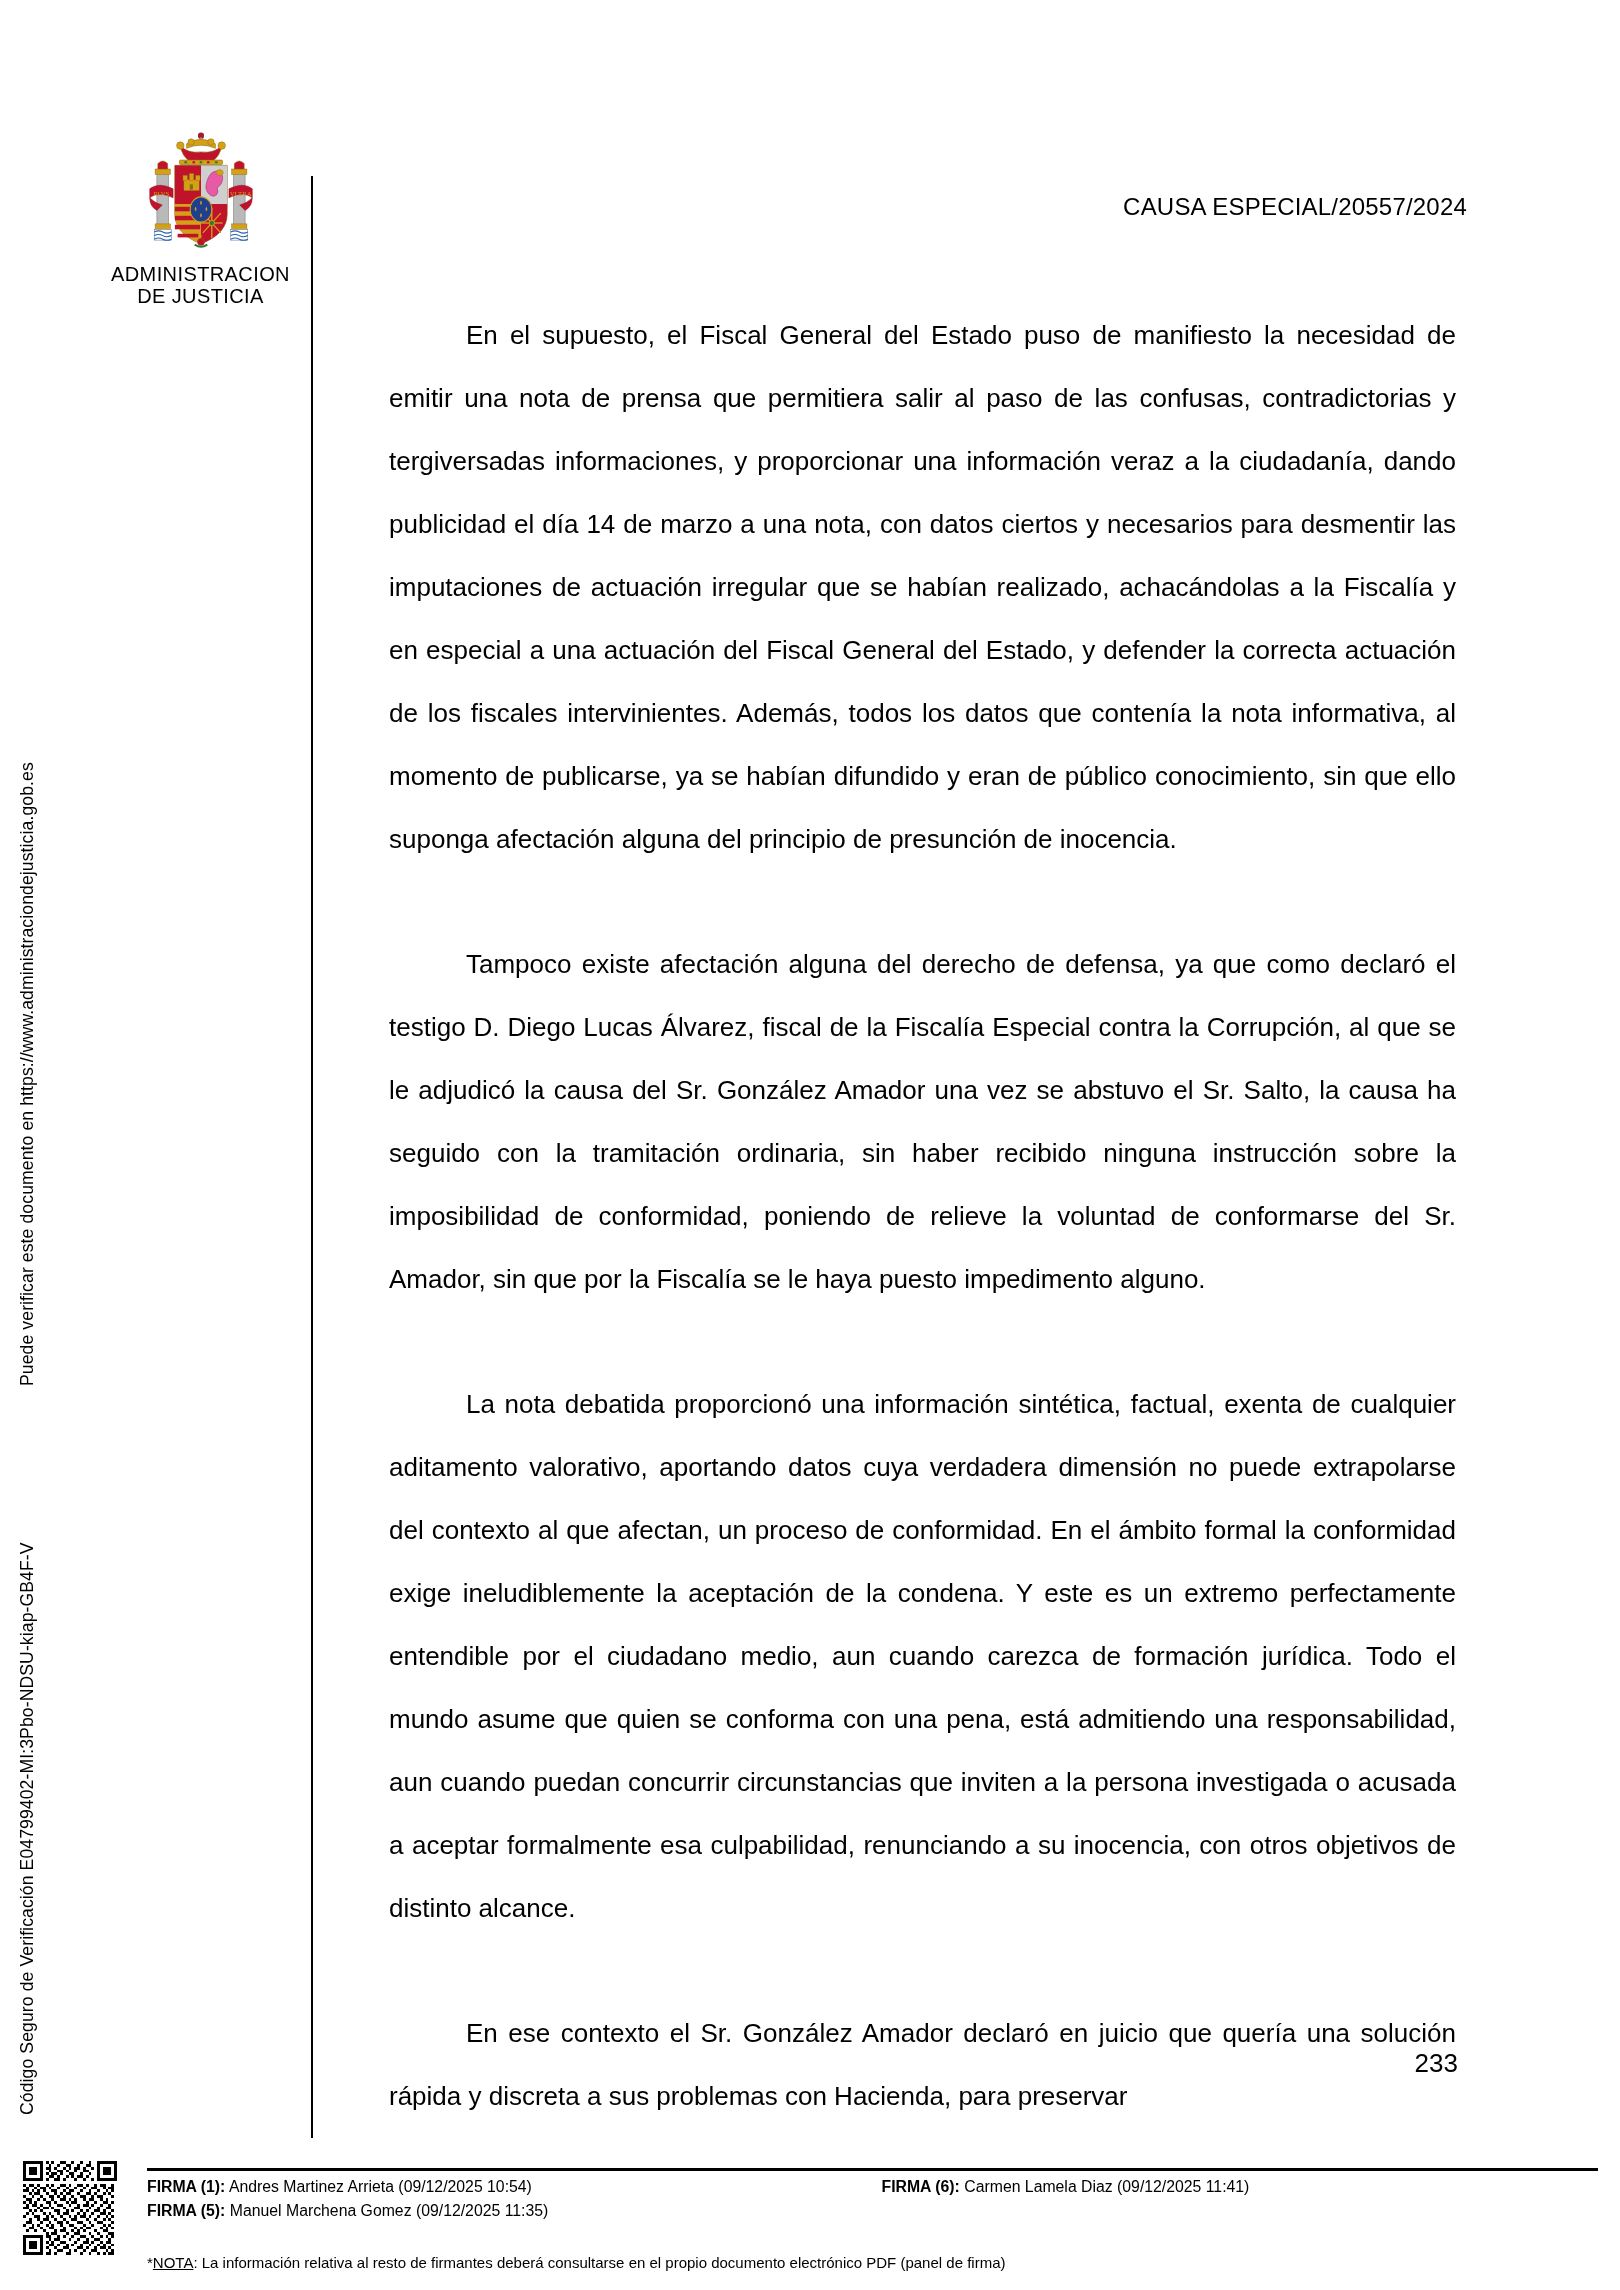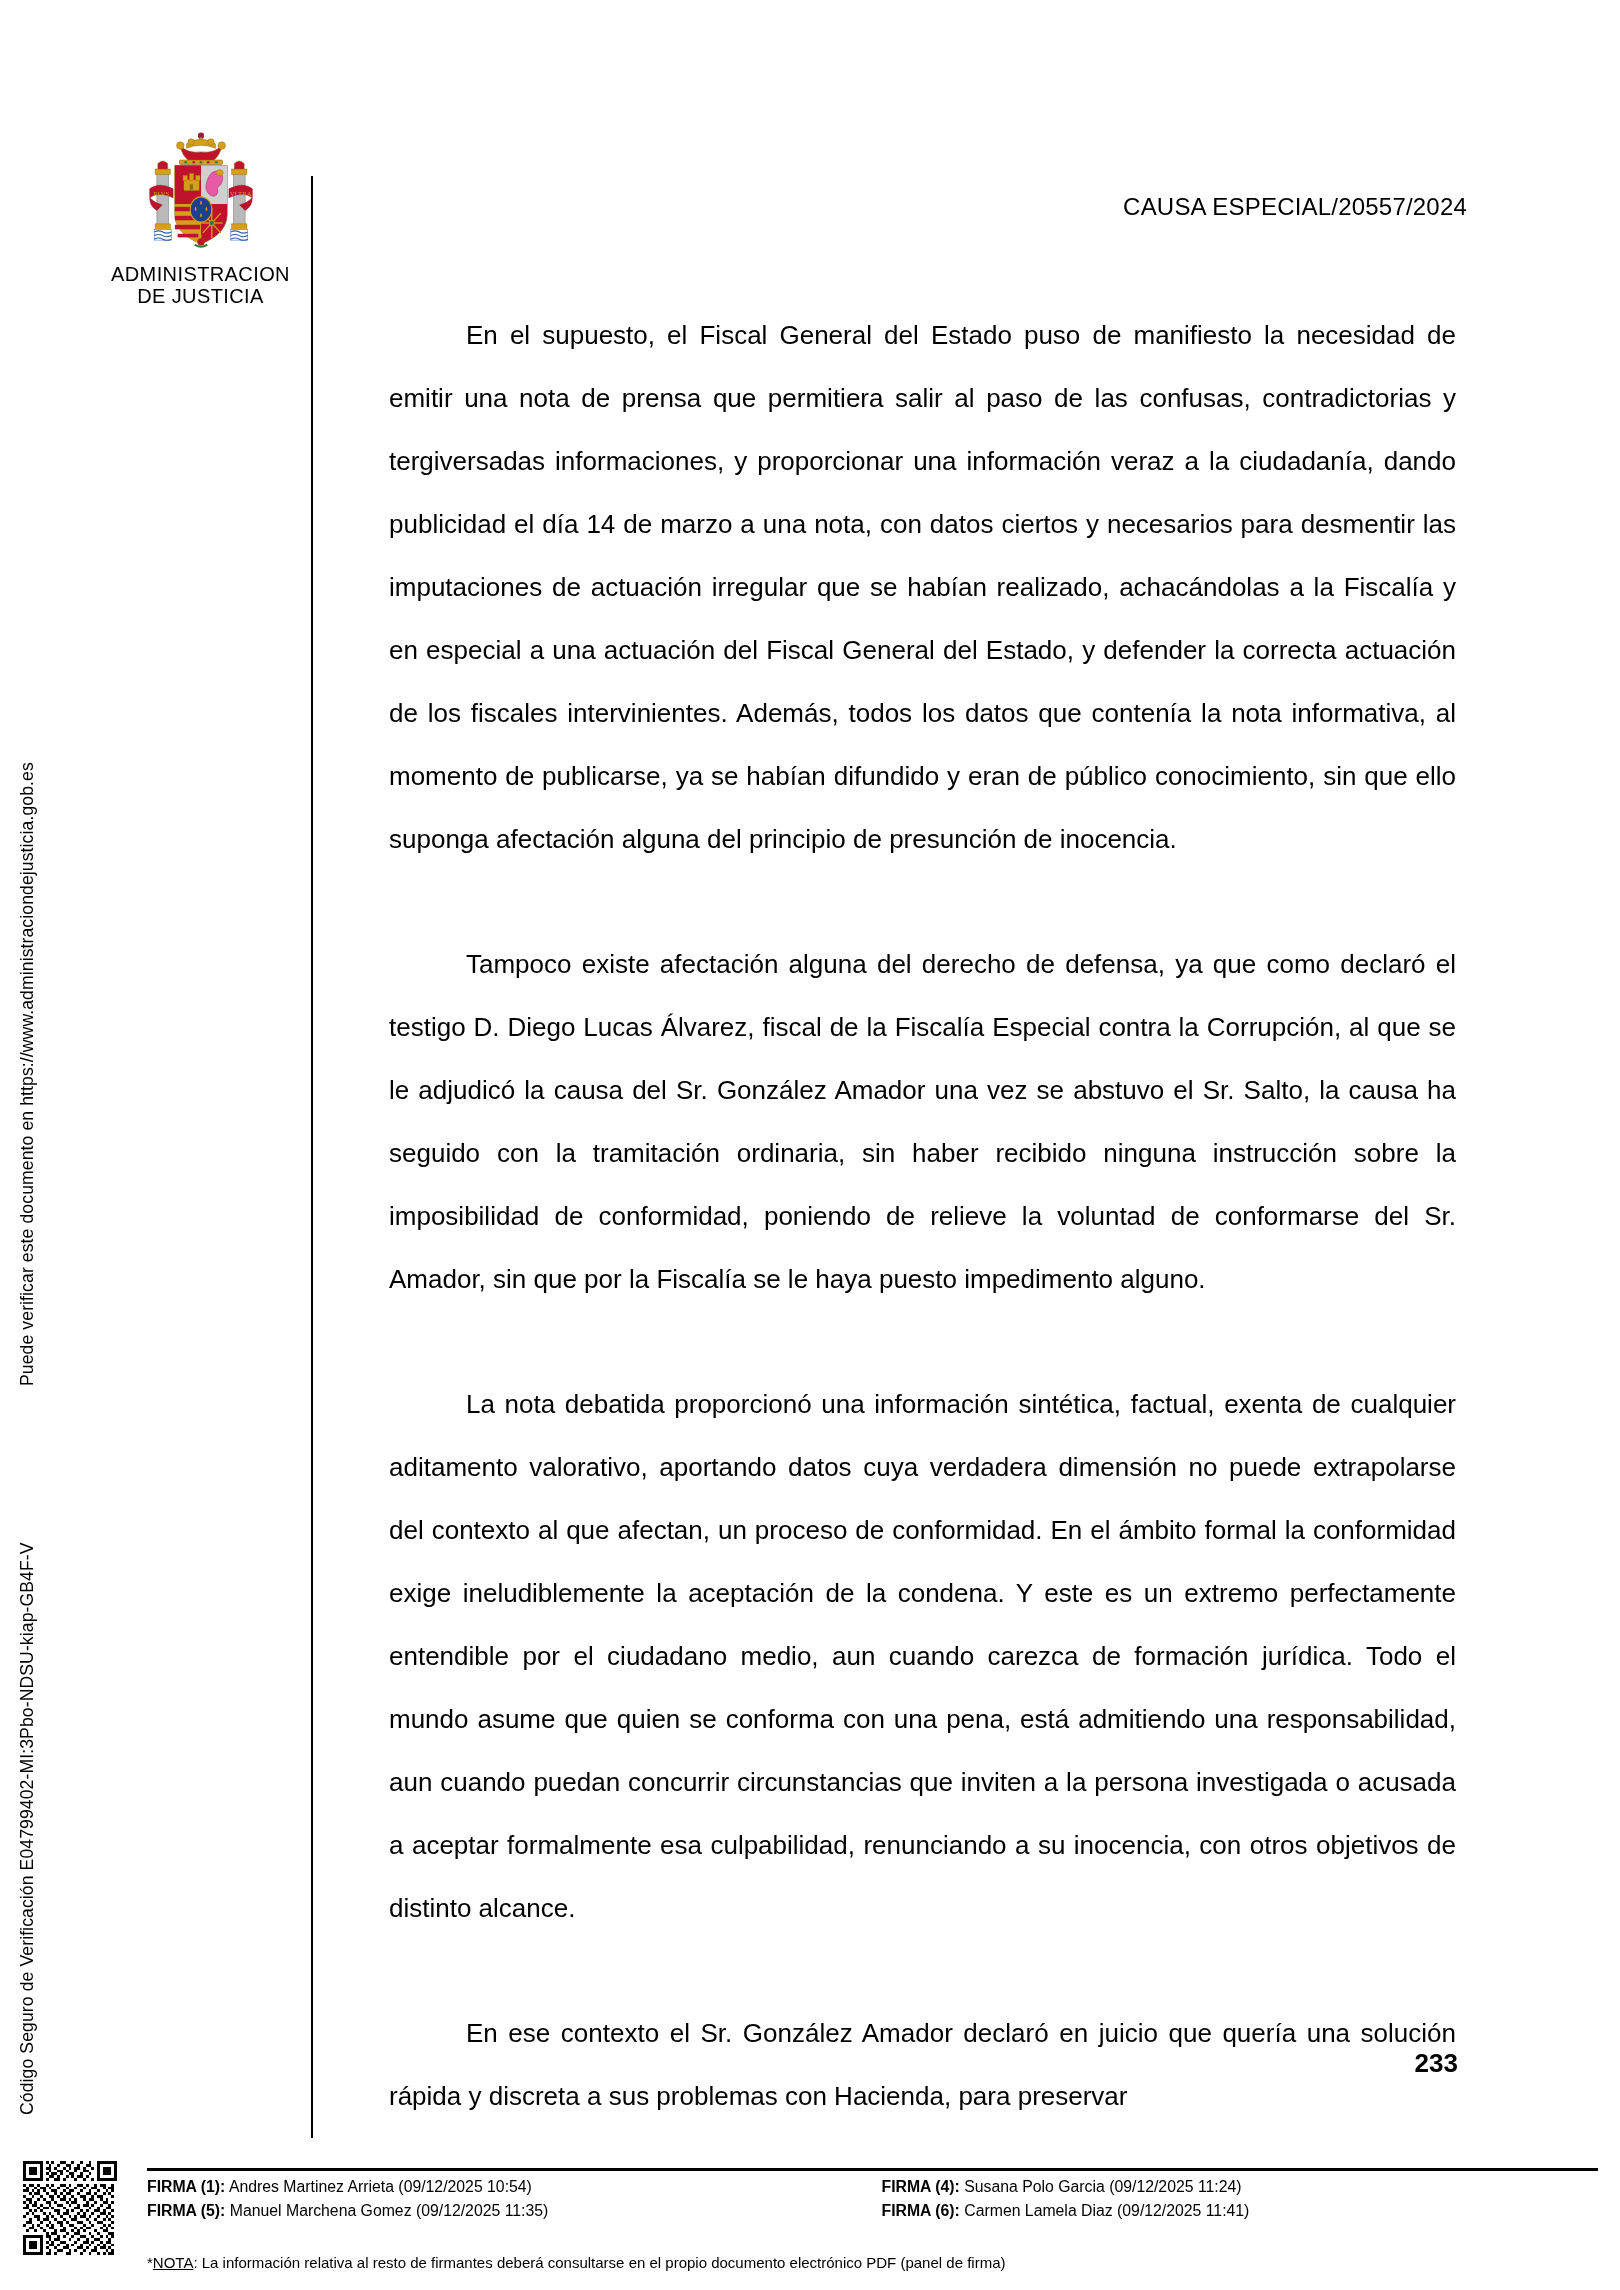--- a/index.html
+++ b/index.html
@@ -106,21 +106,20 @@
   .para:last-child { margin-bottom: 0; }
 
   
   #page-number {
     position: absolute;
     left: 1242px;
     top: 2048px;
     width: 216px;
     text-align: right;
     font-size: 26px;
-    font-weight: bold;
   }
 
   
   #footer {
     position: absolute;
     left: 0px;
     top: 2148px;
     width: 1620px;
     height: 143px;
     padding-left: 48px;
@@ -617,24 +616,20 @@
           <b>FIRMA (1):</b>
           <span>Andres Martinez Arrieta (09/12/2025 10:54)</span>
         </div>
         <div class="sig-row">
           <b>FIRMA (5):</b>
           <span>Manuel Marchena Gomez (09/12/2025 11:35)</span>
         </div>
       </div>
       <div class="sig-col right">
         <div class="sig-row">
-          <b>FIRMA (4):</b>
-          <span>Susana Polo Garcia (09/12/2025 11:24)</span>
-        </div>
-        <div class="sig-row">
           <b>FIRMA (6):</b>
           <span>Carmen Lamela Diaz (09/12/2025 11:41)</span>
         </div>
       </div>
     </div>
   </div>
 
   <div id="nota">
     <span>*</span><u>NOTA</u><span>: La información relativa al resto de firmantes deberá consultarse en el propio documento electrónico PDF (panel de firma)</span>
   </div>

